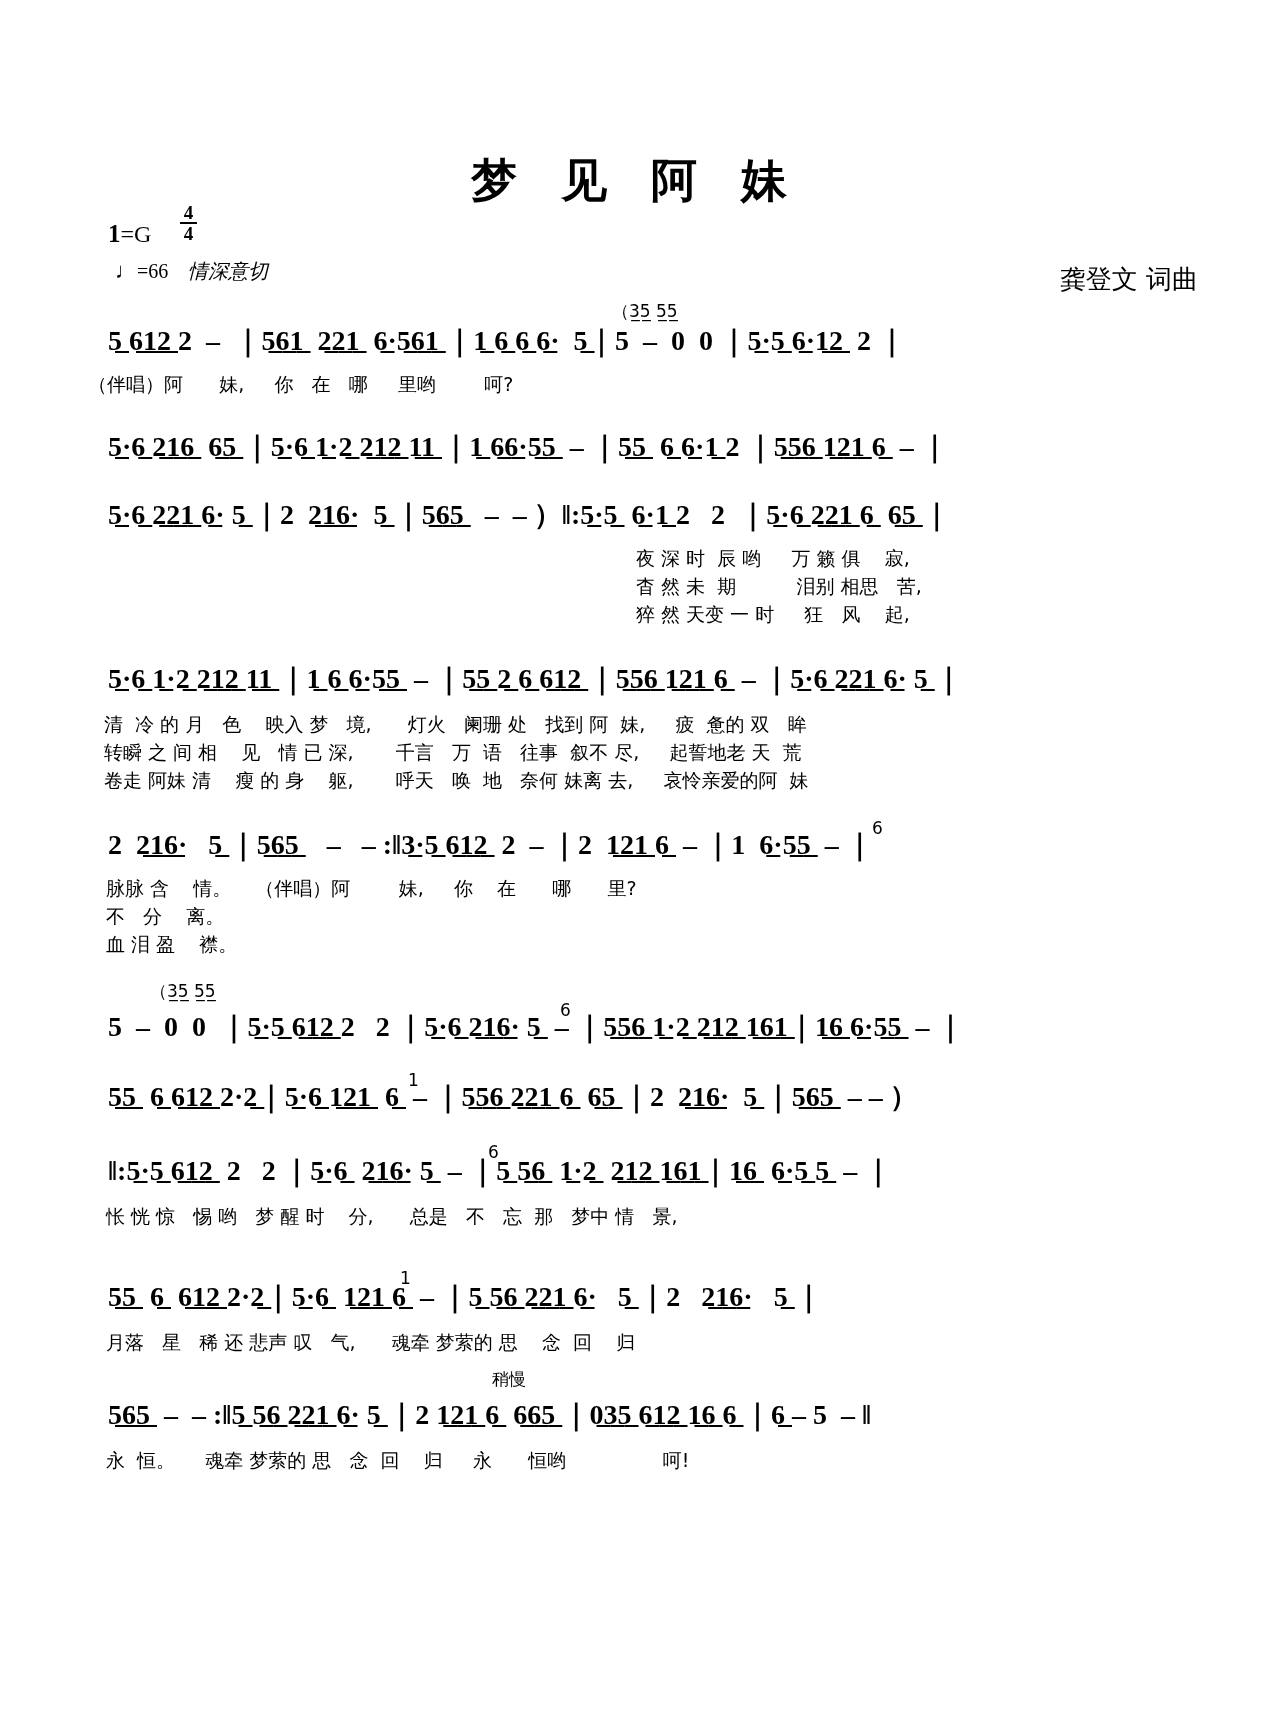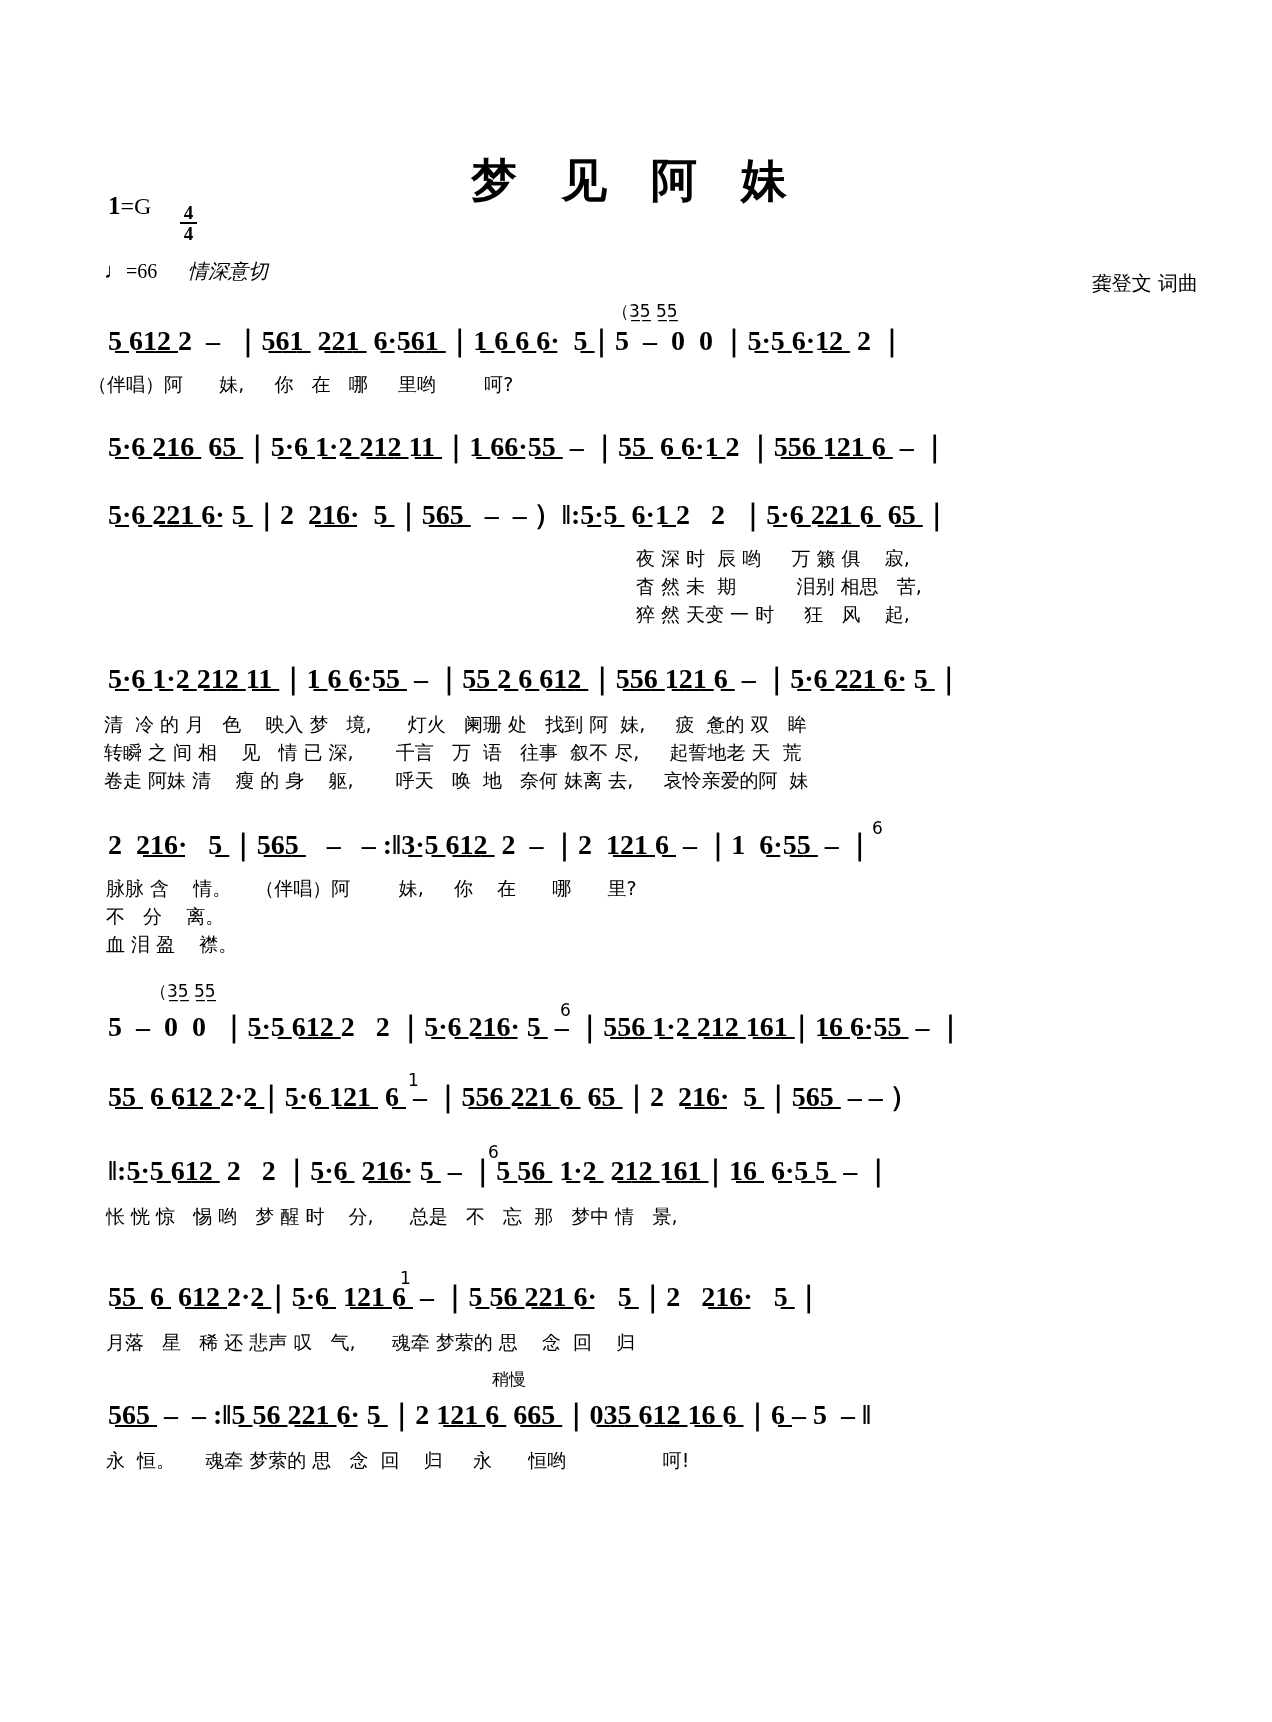--- a/index.html
+++ b/index.html
@@ -17,43 +17,43 @@
     position:absolute;top:150px;left:0;width:1272px;
     text-align:center;
     font-family:"DejaVu Sans", sans-serif;
     font-weight:bold;
     font-size:46px;
     letter-spacing:14px;
   }
 
   
   .keysig{
-    position:absolute;left:108px;top:192px;
+    position:absolute;left:108px;top:220px;
     font-size:24px;font-family:"Liberation Serif",serif;
   }
   .keysig .one{font-weight:bold;font-size:25px;}
   .timesig{
     position:absolute;left:180px;top:205px;
     font-size:19px;line-height:15px;text-align:center;
     font-weight:bold;
   }
   .timesig span{display:block;}
   .timesig .bar{display:block;width:17px;height:1.6px;background:#000;margin:2px auto;}
   .tempo{
-    position:absolute;left:104px;top:258px;
+    position:absolute;left:115px;top:258px;
     font-size:20px;
   }
   .tempo .note{font-size:22px;}
   .mood{
     position:absolute;left:188px;top:258px;
     font-size:20px;font-family:"DejaVu Sans",sans-serif;font-style:italic;
   }
   .composer{
     position:absolute;right:110px;top:262px;
-    font-size:20px;font-family:"DejaVu Sans",sans-serif;margin-top:8px;
+    font-size:26px;font-family:"DejaVu Sans",sans-serif;
   }
   .notes{
     position:absolute;left:0;width:1272px;
     font-family:"Liberation Serif", serif;
     font-size:28px;
     font-weight:bold;
     white-space:pre;
     letter-spacing:0px;
   }
   .lyr{

